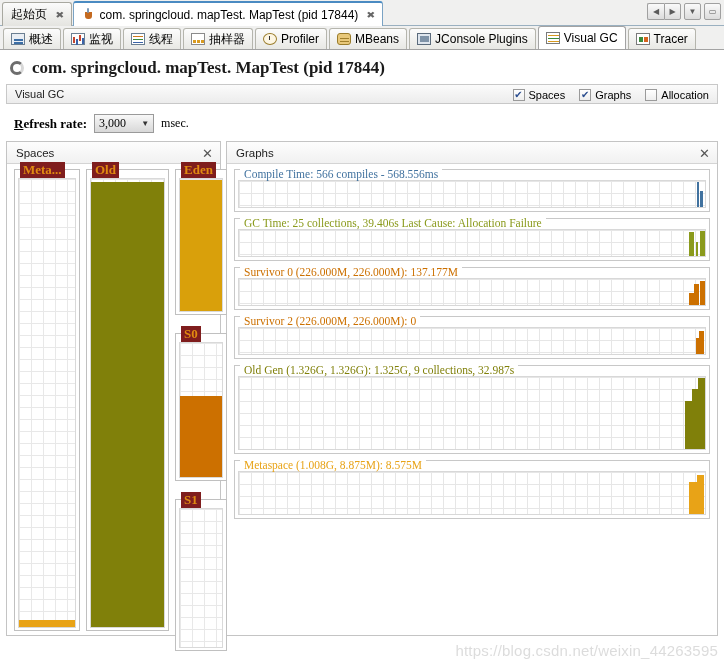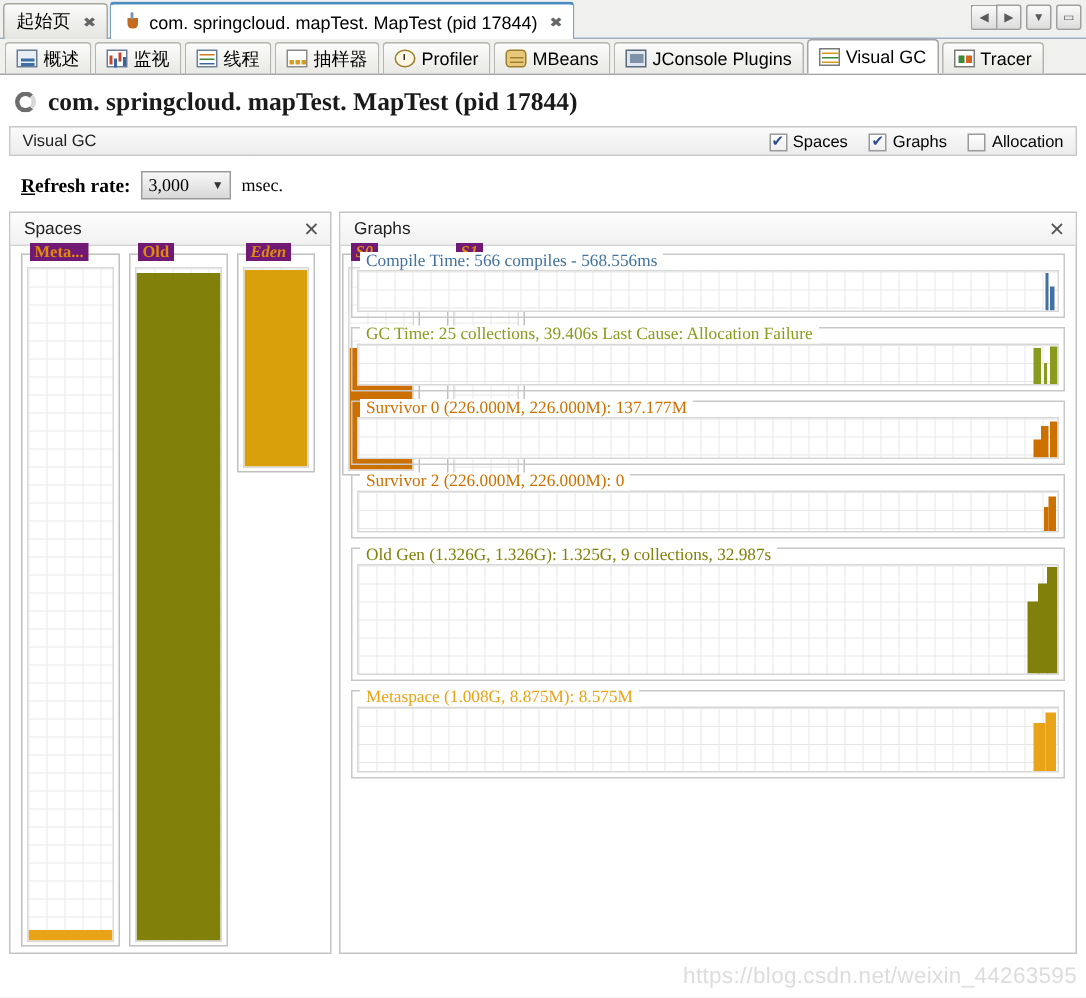--- a/index.html
+++ b/index.html
@@ -220,24 +220,24 @@
   .spaces-row { display: flex; gap: 6px; align-items: flex-start; height: 462px; padding-left: 3px;}
   .space-col { position: relative; }
   .space-fs {
     border: 1px solid #c0c0c0;
     padding: 0;
     position: relative;
     background: #fff;
   }
   .space-legend {
     position: absolute; top: -8px; left: 5px;
-    background: #701a75; padding: 0 3px;
+    background: #7f1d1d; padding: 0 3px;
     font-family: "Liberation Serif", serif;
     font-weight: bold;
-    font-size: 11px;
+    font-size: 13px;
     color: #e08a10;
     white-space: nowrap;
     z-index: 2;
   }
   .bar-outer {
     margin: 8px 3px 3px 3px;
     border: 1px solid #d9d9d9;
     position: relative;
     background-image:
       linear-gradient(to right, #e8e8e8 1px, transparent 1px),
@@ -411,28 +411,28 @@
           <div class="spaces-row" id="spaces-row">
               <div class="space-col">
                 <div class="space-fs" style="width: 66px; height: 462px;">
                   <div class="space-legend">Meta...</div>
                   <div class="bar-outer" style="height: 450px;">
                     <div class="bar-fill" style="height: 1.6%; background: rgb(232, 163, 23);"></div>
                   </div>
                 </div>
               </div>
               <div class="space-col">
-                <div class="space-fs" style="width: 66px; height: 462px;">
+                <div class="space-fs" style="width: 83px; height: 462px;">
                   <div class="space-legend">Old</div>
                   <div class="bar-outer" style="height: 450px;">
                     <div class="bar-fill" style="height: 99.4%; background: rgb(128, 128, 10);"></div>
                   </div>
                 </div>
               </div>
-              <div class="space-col" style="display: flex; flex-direction: row; gap: 18px; font-style: italic;">
+              <div class="space-col" style="display: flex; flex-direction: column; gap: 18px;">
                 <div class="space-fs" style="width: 52px; height: 146px;">
                   <div class="space-legend">Eden</div>
                   <div class="bar-outer" style="height: 134px;">
                     <div class="bar-fill" style="height: 99%; background: rgb(217, 160, 11);"></div>
                   </div>
                 </div>
                 <div class="space-fs" style="width: 52px; height: 148px;">
                   <div class="space-legend">S0</div>
                   <div class="bar-outer" style="height: 136px;">
                     <div class="bar-fill" style="height: 60.7%; background: rgb(204, 112, 0);"></div>

